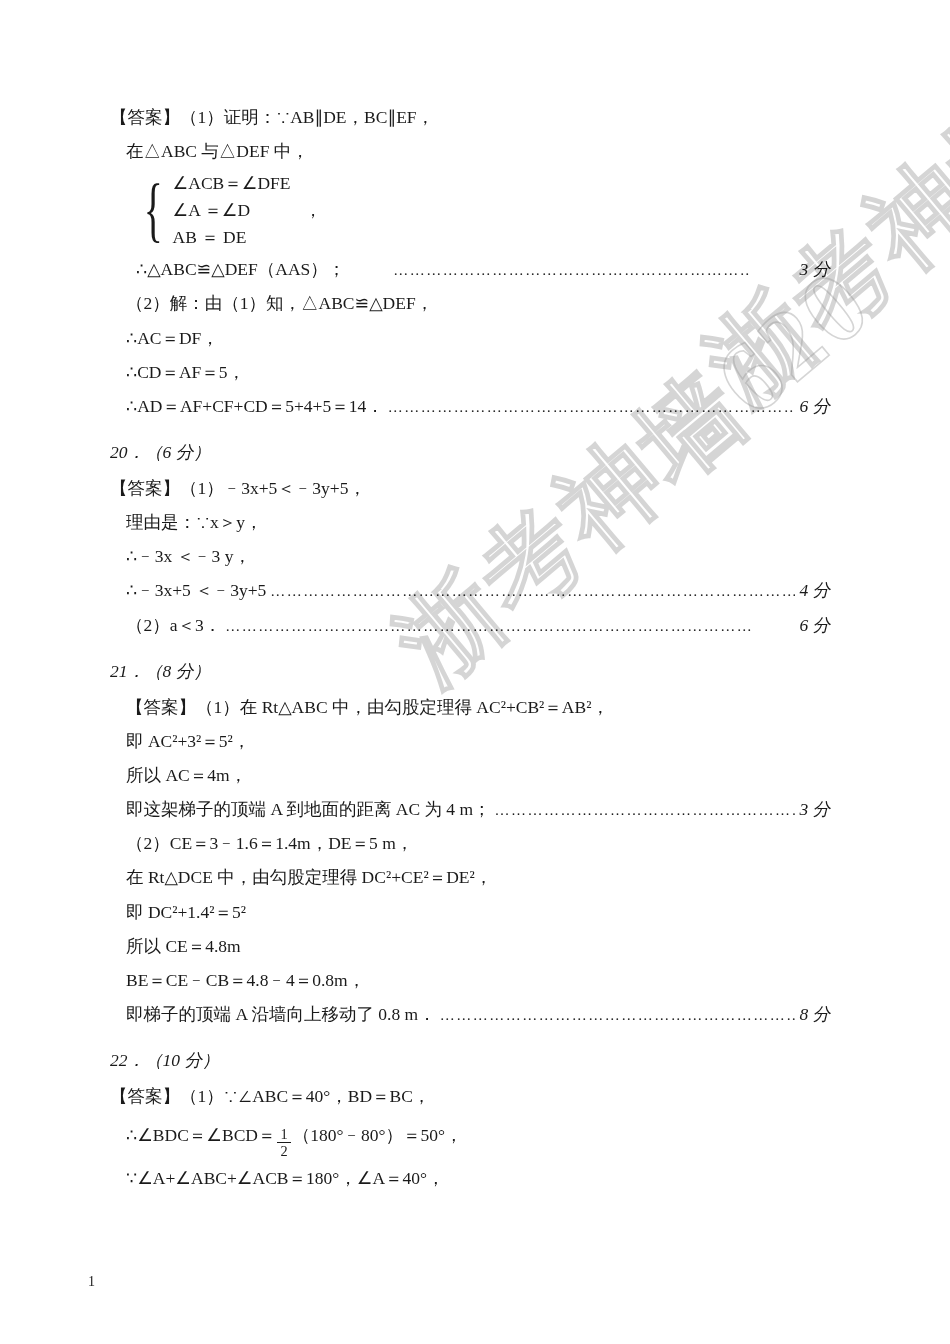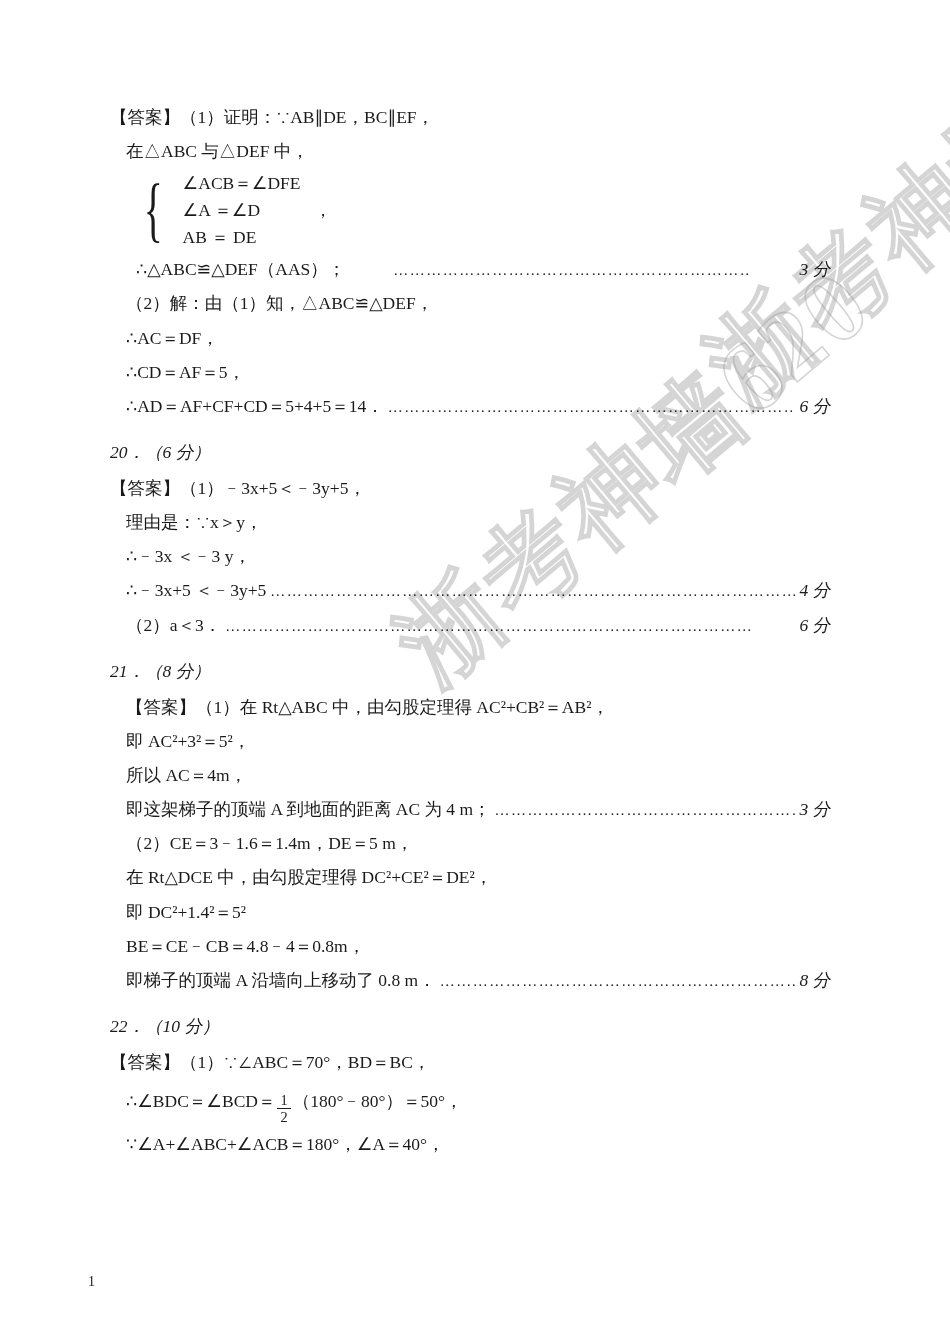--- a/index.html
+++ b/index.html
@@ -90,21 +90,21 @@
     transform: scaleX(0.55);
     display: inline-block;
     margin-right: -6px;
   }
   .brace-lines {
     display: flex;
     flex-direction: column;
     justify-content: center;
     font-size: 17.5px;
     line-height: 1.55;
-    margin-left: 18px;
+    margin-left: 8px;
   }
   .brace-after {
     align-self: center;
     margin-left: 14px;
     font-size: 17px;
   }
   .frac {
     display: inline-flex;
     flex-direction: column;
     vertical-align: middle;
@@ -223,35 +223,38 @@
       <div class="line ind1">
         <span>（2）CE＝3﹣1.6＝1.4m，DE＝5 m，</span>
       </div>
       <div class="line ind1">
         <span>在 Rt△DCE 中，由勾股定理得 DC²+CE²＝DE²，</span>
       </div>
       <div class="line ind1">
         <span>即 DC²+1.4²＝5²</span>
       </div>
       <div class="line ind1">
+        <span>所以 CE＝4.8m</span>
+      </div>
+      <div class="line ind1">
         <span>BE＝CE﹣CB＝4.8﹣4＝0.8m，</span>
       </div>
       <div class="line ind1">
         <span>即梯子的顶端 A 沿墙向上移动了 0.8 m．</span>
         <span class="dots">……………………………………………………………………………………</span>
         <span class="score">8 分</span>
       </div>
     </div>
 
     <div>
       <div class="line qnum ind0">
         <span>22．（10 分）</span>
       </div>
       <div class="line ind0">
-        <span>【答案】（1）∵∠ABC＝70°，BD＝BC，</span>
+        <span>【答案】（1）∵∠ABC＝40°，BD＝BC，</span>
       </div>
       <div class="line ind1" style="line-height:2.6">
         <span>∴∠BDC＝∠BCD＝</span>
           <span class="frac">
             <span class="num">1</span>
             <span class="den">2</span>
           </span>
           <span>（180°﹣80°）＝50°，</span>
       </div>
       <div class="line ind1">

